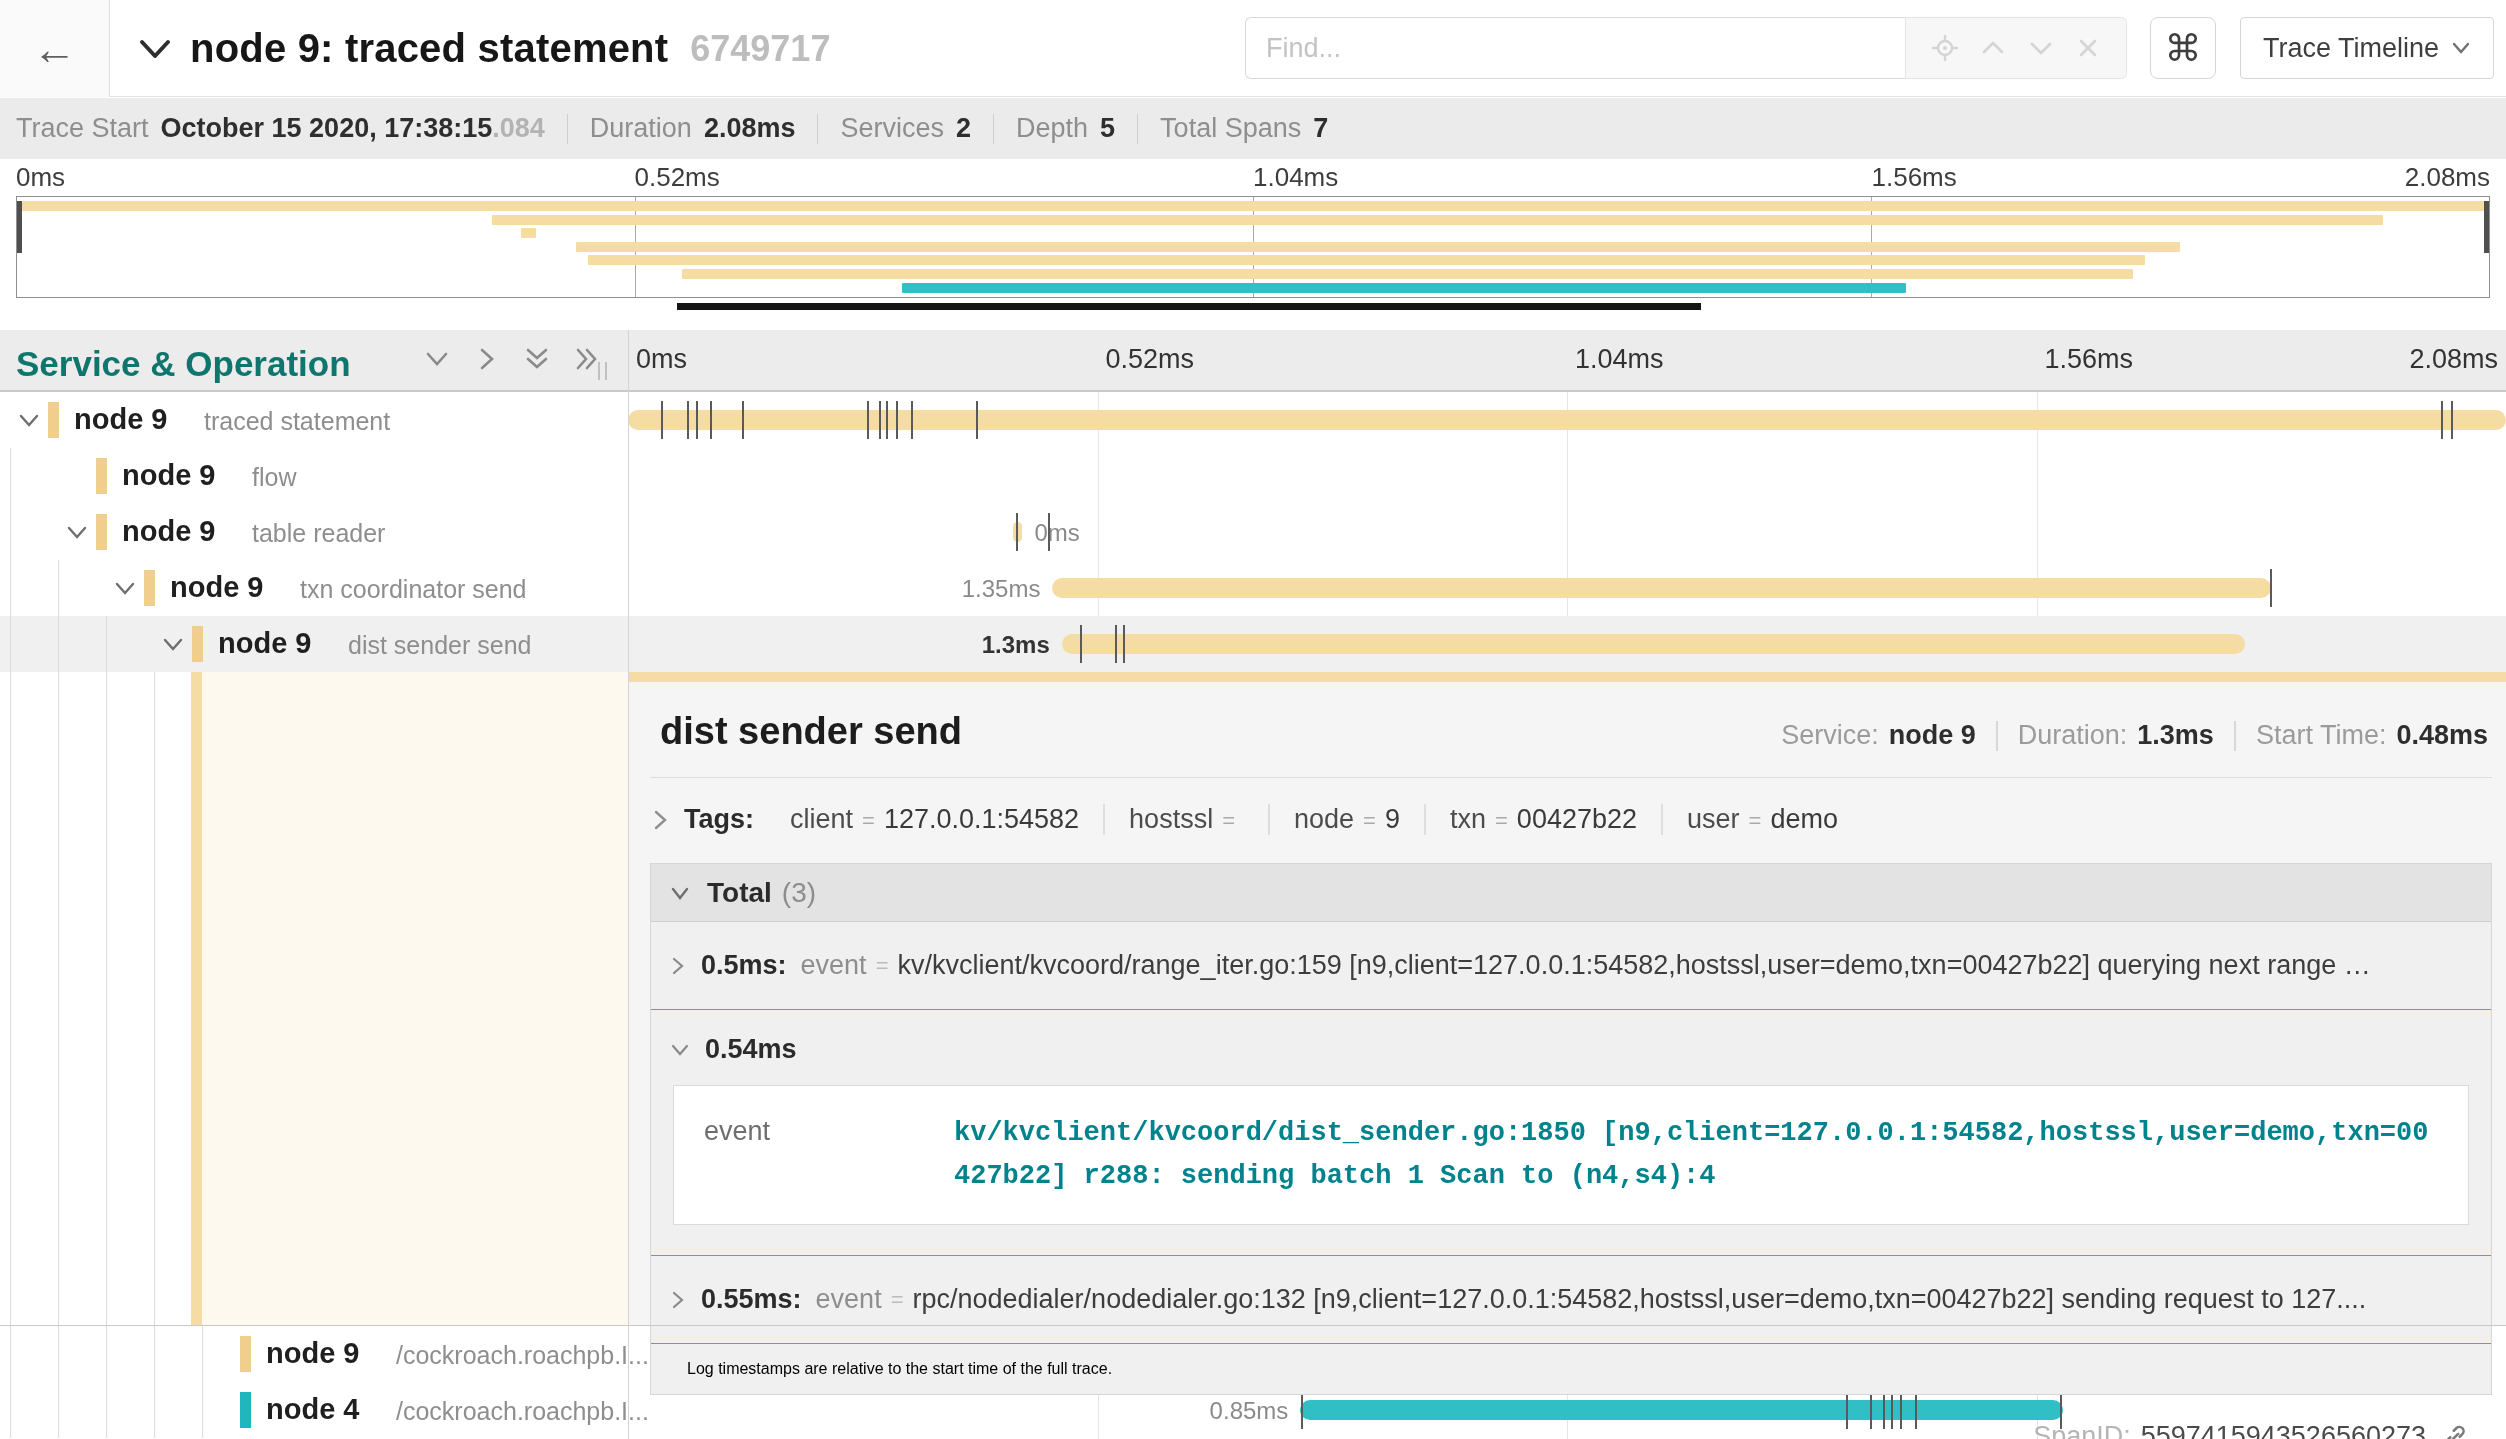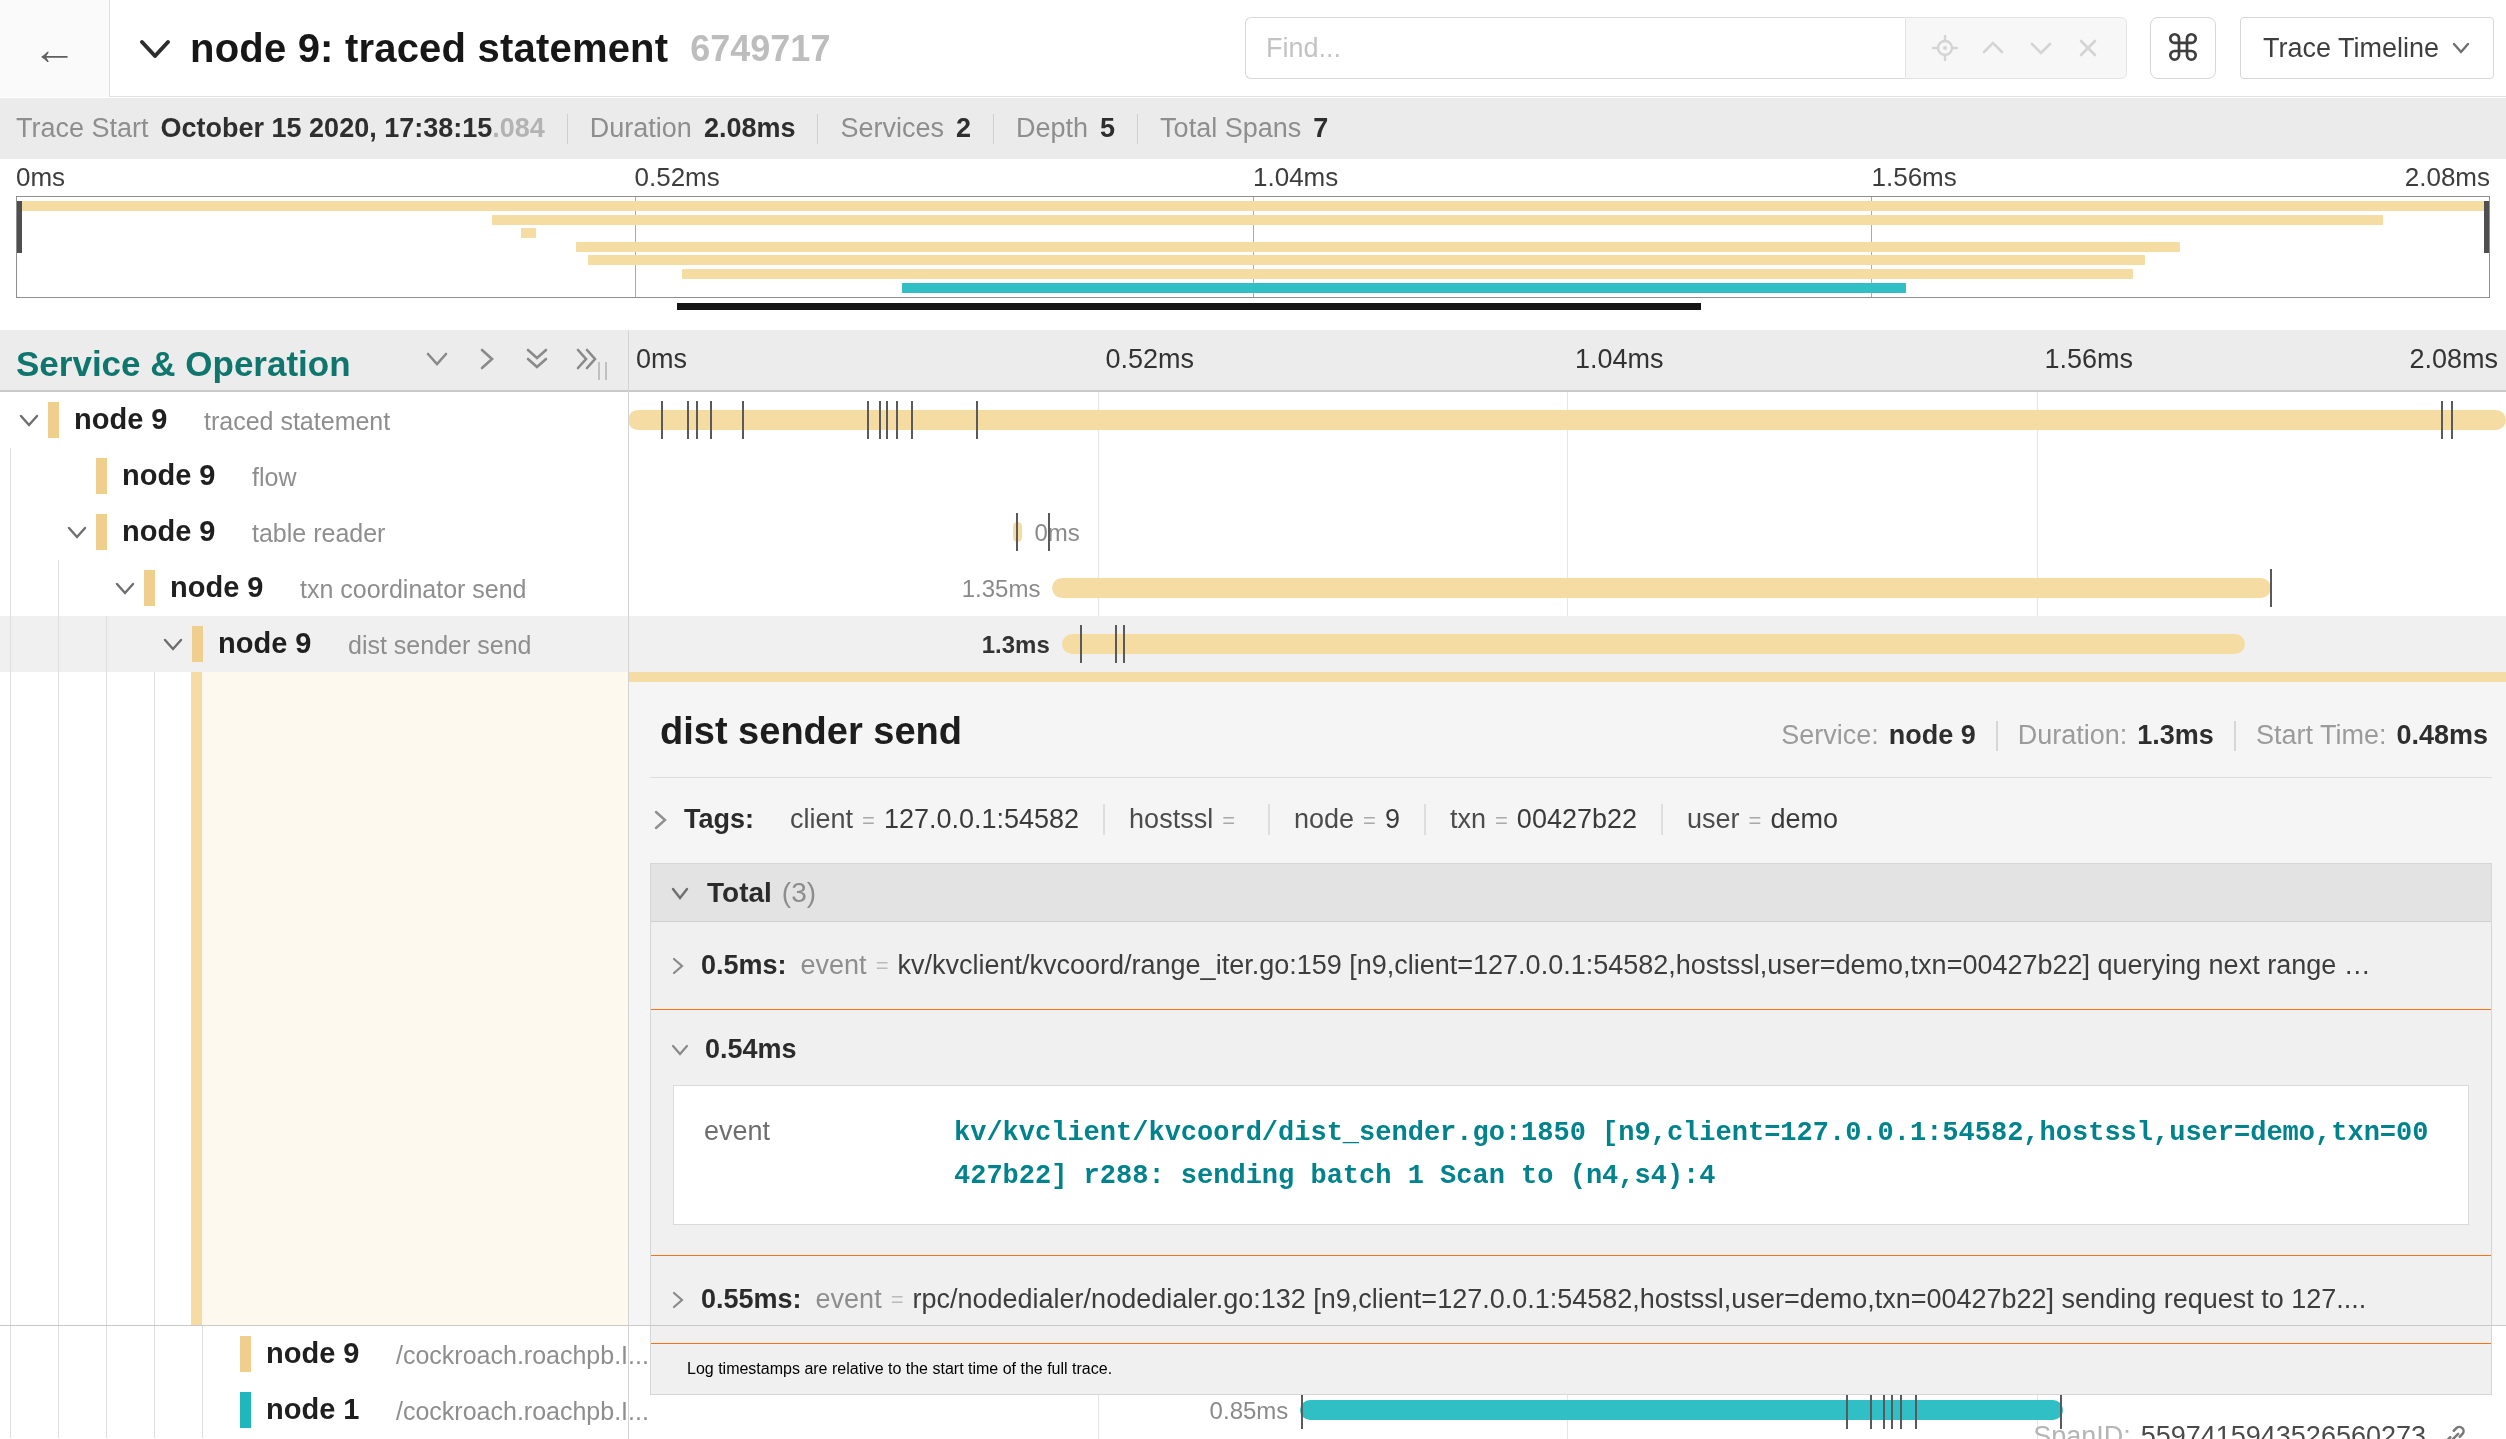--- a/index.html
+++ b/index.html
@@ -512,21 +512,21 @@
         </div>
       </div>
       <div class="span-row" style="top: 1382px;">
         <div class="row-left">
           <div class="guide" style="left: 10px;"></div>
           <div class="guide" style="left: 58px;"></div>
           <div class="guide" style="left: 106px;"></div>
           <div class="guide" style="left: 154px;"></div>
           <div class="guide" style="left: 202px;"></div>
           <span class="swatch" style="left: 240px; background: rgb(31, 182, 190);"></span>
-          <span class="svc-name" style="left: 266px;">node 1</span>
+          <span class="svc-name" style="left: 266px;">node 4</span>
           <span class="op-name" style="left: 396px;">/cockroach.roachpb.I...</span>
         </div>
         <div class="row-right">
           <div class="bar" style="left: 672.324px; width: 762.468px; background: rgb(47, 191, 197);"></div>
           <span class="bar-label" style="left: 660.324px; transform: translateX(-100%);">0.85ms</span>
           <div class="log-tick" style="left: 673.202px;"></div>
           <div class="log-tick" style="left: 1217.82px;"></div>
           <div class="log-tick" style="left: 1242.24px;"></div>
           <div class="log-tick" style="left: 1255.38px;"></div>
           <div class="log-tick" style="left: 1262.89px;"></div>

